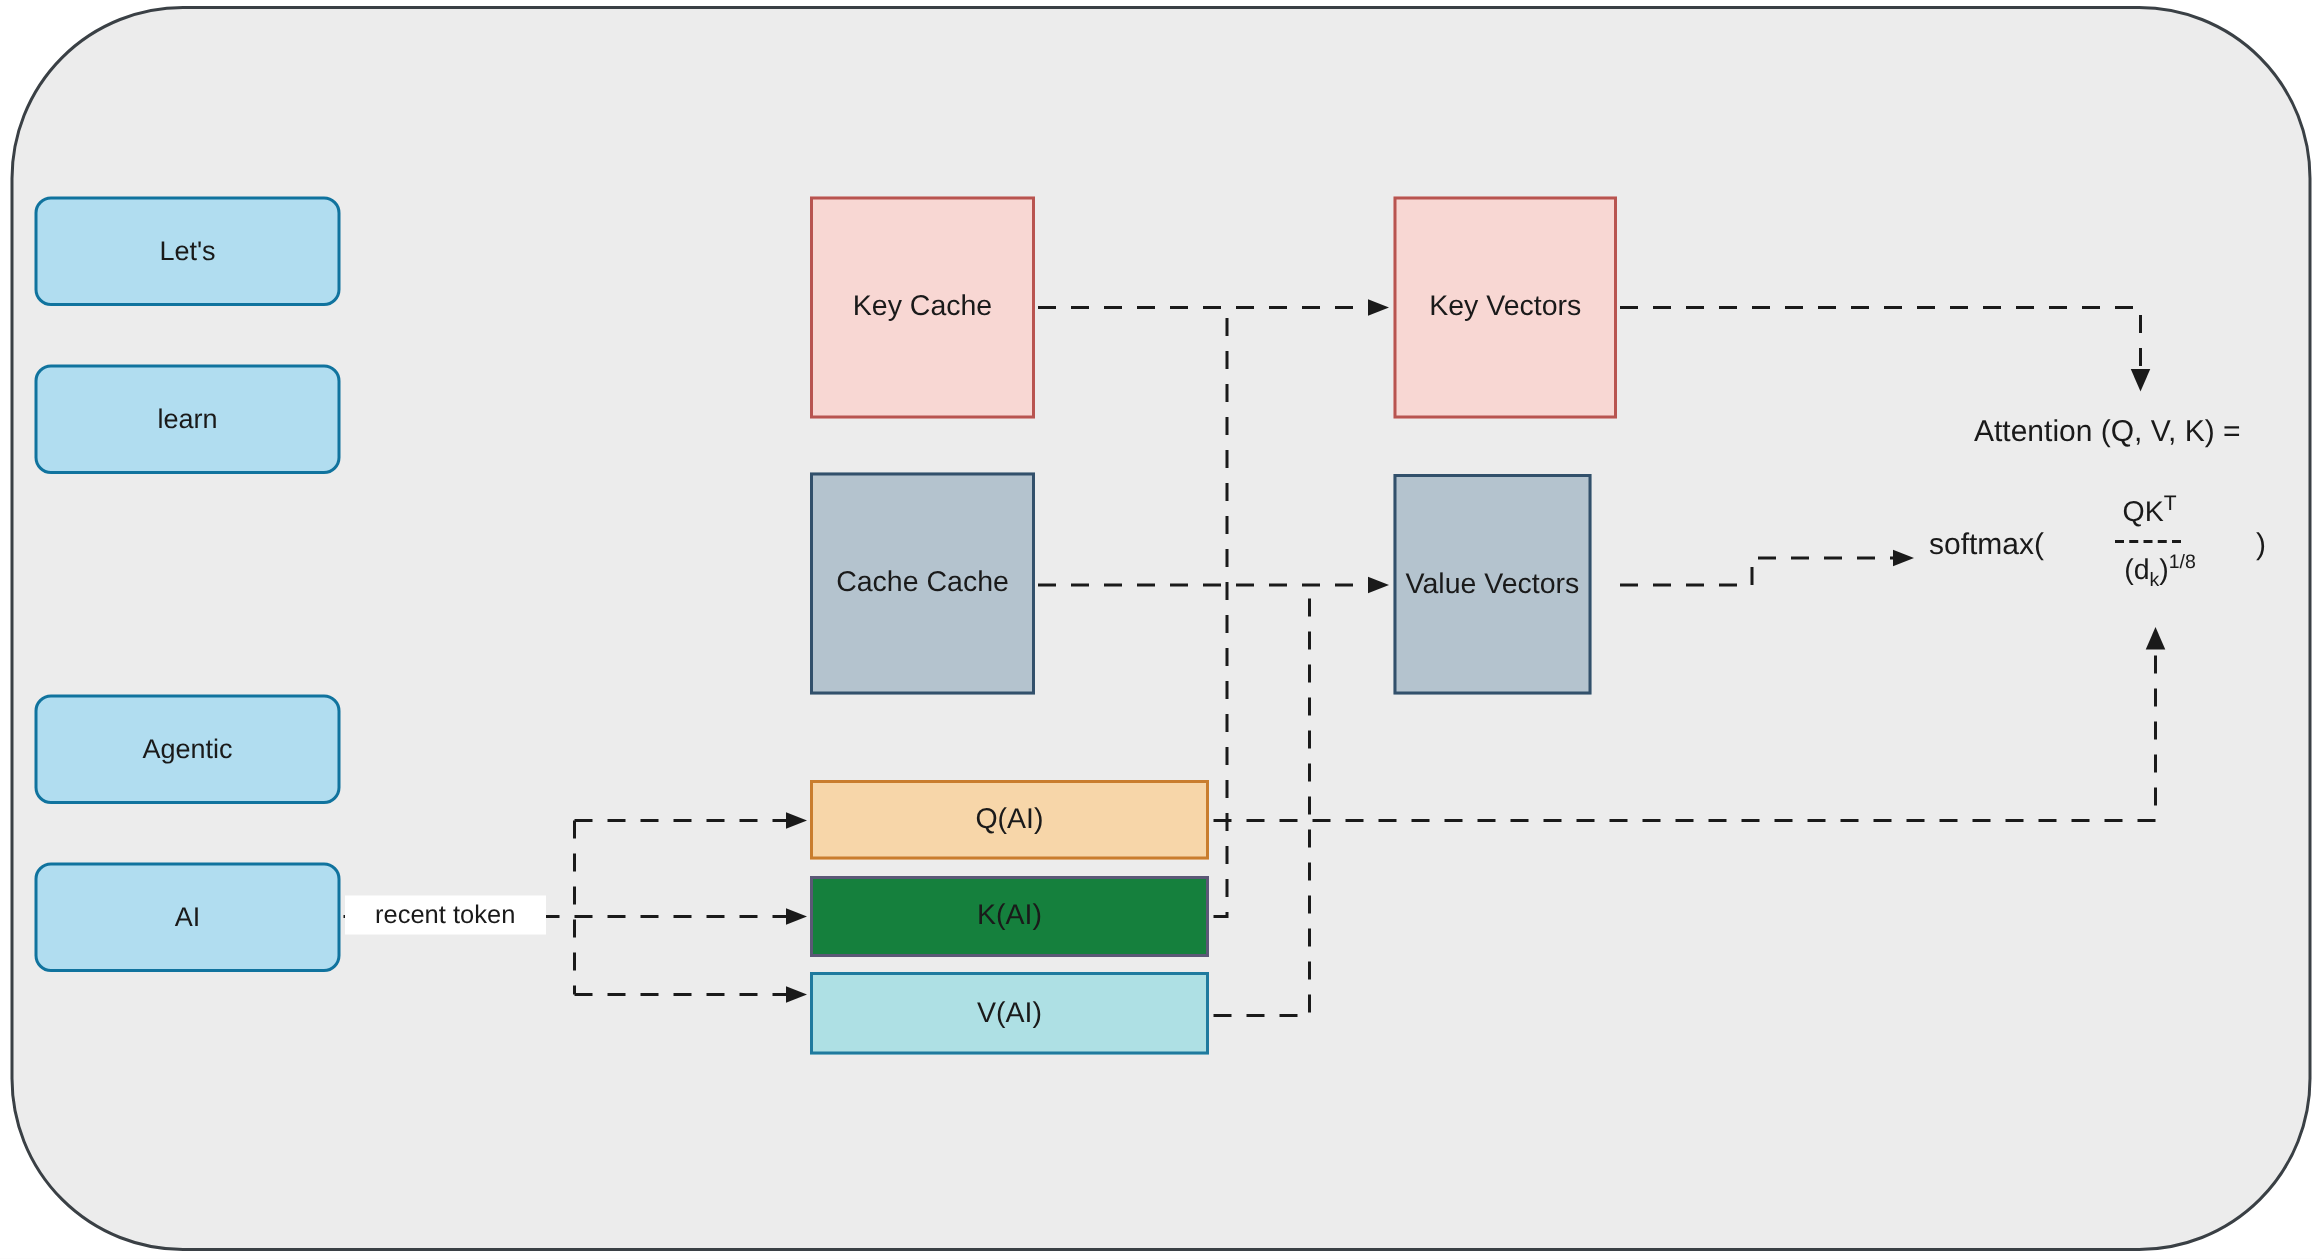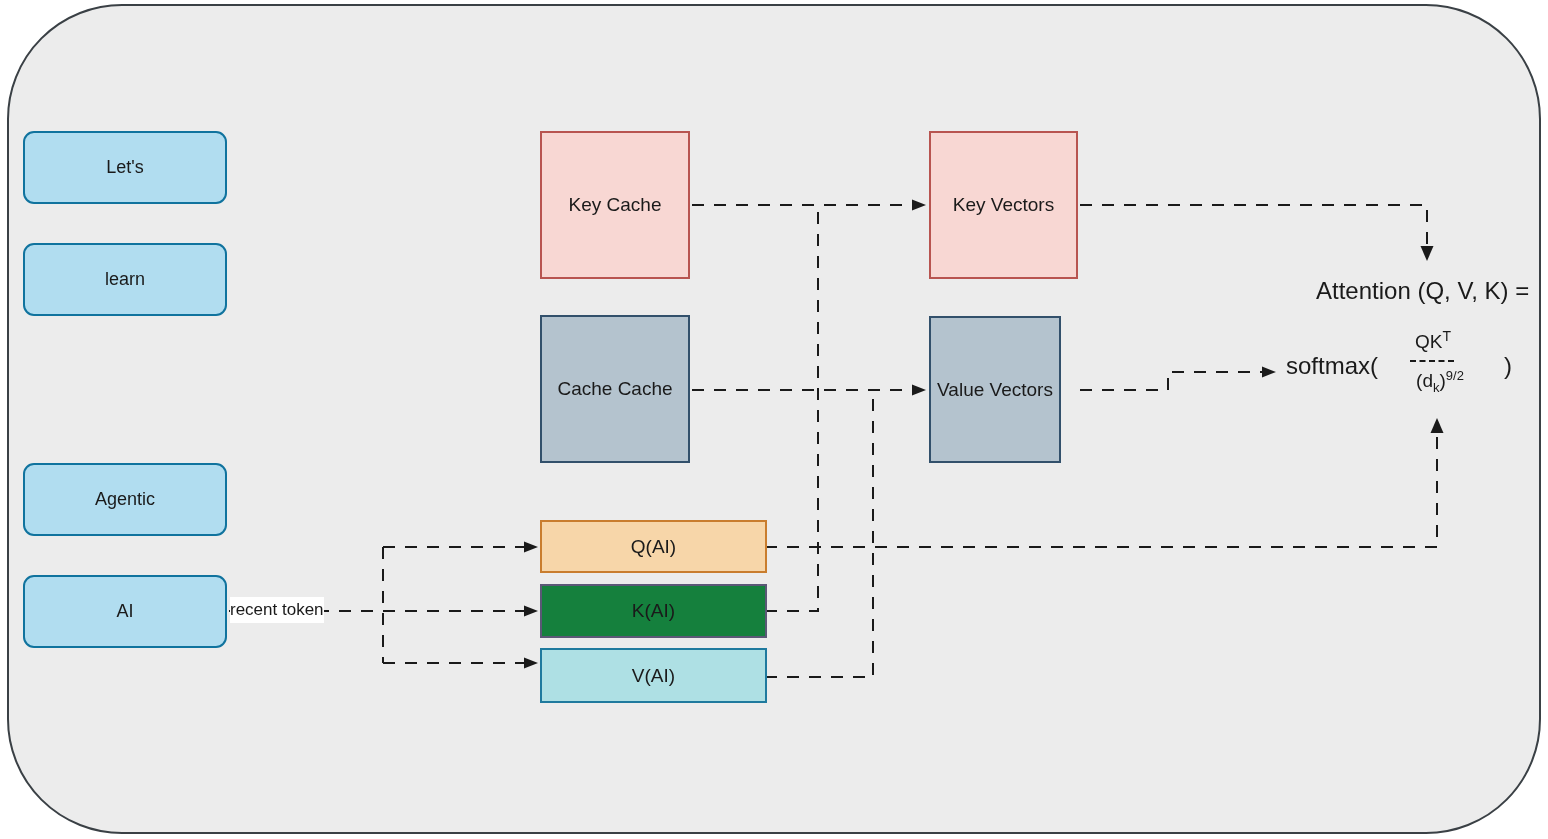--- a/index.html
+++ b/index.html
@@ -40,35 +40,35 @@
     left: 23px;
     width: 204px; height: 73px;
     background: #b1ddf0;
     border-color: #10739e;
     border-radius: 11px;
     font-size: 18px;
   }
   .cache  { width: 150px; height: 148px; }
   .pinkbox { background: #f8d7d3; border-color: #b85450; }
   .graybox { background: #b4c3ce; border-color: #32506b; }
-  .qkv { left: 540px; width: 227px; height: 54px; }
+  .qkv { left: 540px; width: 266px; height: 54px; }
   .qbox { background: #f7d6a9; border-color: #c97d2e; }
   .kbox { background: #15803d; border-color: #5b5876; }
   .vbox { background: #aee0e4; border-color: #1f7a9e; }
 
   .float-label {
     position: absolute;
     background: #ffffff;
     font-size: 17px;
-    padding: 3px 0;
+    padding: 3px 20px;
     white-space: nowrap;
   }
   .f-text {
     position: absolute;
-    font-size: 24px;
+    font-size: 20px;
     white-space: nowrap;
   }
   .frac-num {
     position: absolute; left: 1398px; top: 331px;
     width: 70px; text-align: center;
     font-size: 19px; white-space: nowrap;
   }
   .frac-num sup { font-size: 14px; vertical-align: super; line-height: 0; }
   .frac-bar {
     position: absolute; left: 1410px; top: 360px;
@@ -155,16 +155,16 @@
   <div class="node qkv vbox" style="top:648px; height:55px">
     <span>V(AI)</span>
   </div>
 
   <div class="float-label" style="left:230px; top:597px">recent token</div>
 
   <div class="f-text" style="left:1316px; top:277px">Attention (Q, V, K) =</div>
   <div class="f-text" style="left:1286px; top:352px">softmax(</div>
   <div class="frac-num"><span>QK</span><sup>T</sup></div>
   <div class="frac-bar"></div>
-  <div class="frac-den"><span>(d</span><sub>k</sub><span>)</span><sup>9/2</sup></div>
+  <div class="frac-den"><span>(d</span><sub>k</sub><span>)</span><sup>1/8</sup></div>
   <div class="f-text" style="left:1504px; top:352px">)</div>
 
 </div>
 
 </body></html>

